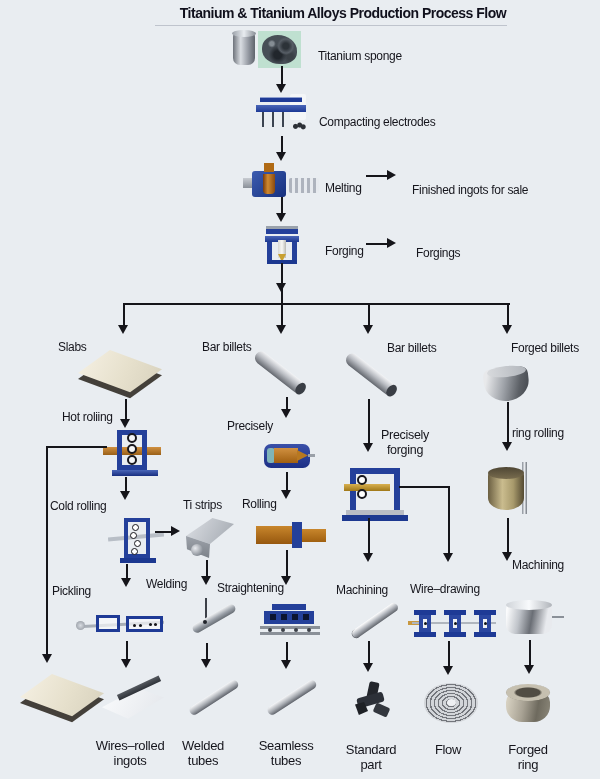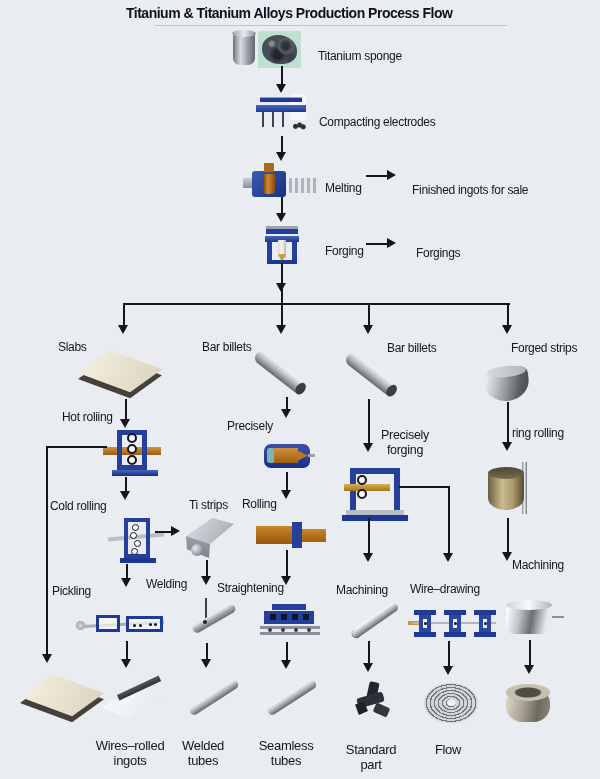--- a/index.html
+++ b/index.html
@@ -1,20 +1,20 @@
 <!DOCTYPE html>
 <html><head>
 <meta charset="utf-8">
 <style>
   html,body{margin:0;padding:0}
   .canvas{position:relative;width:600px;height:779px;background:#e9edf1;overflow:hidden;
           font-family:"Liberation Sans",sans-serif;color:#15151c}
   .canvas *{position:absolute;box-sizing:border-box}
   
-  .ttl{left:126px;top:5px;width:400px;text-align:left;font-size:14px;font-weight:bold;
+  .ttl{left:143px;top:5px;width:400px;text-align:center;font-size:14px;font-weight:bold;
        letter-spacing:-0.5px;color:#10101c;white-space:nowrap}
   .tul{left:155px;top:25px;width:352px;height:1px;background:#bfc4cd}
   .lb{font-size:12px;letter-spacing:-0.3px;white-space:nowrap;color:#15151c}
   .lb2{font-size:12.5px;letter-spacing:-0.3px;text-align:center;line-height:14.5px;color:#15151c}
   .pr{font-size:13px;letter-spacing:-0.3px;text-align:center;line-height:15px;width:90px;color:#15151c}
   
   .v{display:block;width:2px;background:#15151a}
   .h{display:block;height:2px;background:#15151a}
   .hd{display:block;width:0;height:0;border-left:5px solid transparent;border-right:5px solid transparent;border-top:9px solid #15151a}
   .hr{display:block;width:0;height:0;border-top:5px solid transparent;border-bottom:5px solid transparent;border-left:9px solid #15151a}
@@ -232,21 +232,21 @@
   <i class="v" style="left:281px;top:305px;height:22px"></i>
   <i class="hd" style="left:276px;top:325px"></i>
   <i class="v" style="left:368px;top:305px;height:22px"></i>
   <i class="hd" style="left:363px;top:325px"></i>
   <i class="v" style="left:507px;top:305px;height:22px"></i>
   <i class="hd" style="left:502px;top:325px"></i>
 
   <div class="lb" style="left:58px;top:340px">Slabs</div>
   <div class="lb" style="left:202px;top:340px">Bar billets</div>
   <div class="lb" style="left:387px;top:341px">Bar billets</div>
-  <div class="lb" style="left:511px;top:341px">Forged strips</div>
+  <div class="lb" style="left:511px;top:341px">Forged billets</div>
   <div class="ic plate" style="left:78px;top:350px;width:84px;height:52px">
       <i class="pe"></i>
       <i class="pf"></i>
     </div>
   <div class="ic bbil" style="left:250px;top:346px;width:60px;height:54px">
       <i class="bar"></i>
       <i class="cap"></i>
     </div>
   <div class="ic bbil" style="left:341px;top:348px;width:60px;height:54px">
       <i class="bar"></i>
@@ -279,21 +279,21 @@
     <i class="st"></i>
       <i class="fr"></i>
       <i class="bs"></i>
     <i class="c" style="left:24px;top:8px"></i>
       <i class="c" style="left:22px;top:16px"></i>
     <i class="c" style="left:26px;top:24px"></i>
       <i class="c" style="left:23px;top:32px"></i>
   </div>
   <i class="h" style="left:155px;top:531px;width:18px"></i>
   <i class="hr" style="left:171px;top:526px"></i>
-  <div class="lb" style="left:189px;top:498px">Ti strips</div>
+  <div class="lb" style="left:183px;top:498px">Ti strips</div>
   <div class="ic tstrip">
       <i class="a"></i>
       <i class="b"></i>
       <i class="r"></i>
     </div>
   <i class="v" style="left:126px;top:564px;height:16px"></i>
   <i class="hd" style="left:121px;top:578px"></i>
   <i class="v" style="left:206px;top:560px;height:18px"></i>
   <i class="hd" style="left:201px;top:576px"></i>
   <div class="lb" style="left:146px;top:577px">Welding</div>
@@ -454,13 +454,17 @@
     <span style="position:static;display:block">Seamless</span>
     <span style="position:static;display:block">tubes</span>
   </div>
   <div class="pr" style="left:326px;top:742px">
     <span style="position:static;display:block">Standard</span>
     <span style="position:static;display:block">part</span>
   </div>
   <div class="pr" style="left:403px;top:742px">
     <span style="position:static;display:block">Flow</span>
   </div>
+  <div class="pr" style="left:483px;top:742px">
+    <span style="position:static;display:block">Forged</span>
+    <span style="position:static;display:block">ring</span>
+  </div>
 </div>
 
 </body></html>

